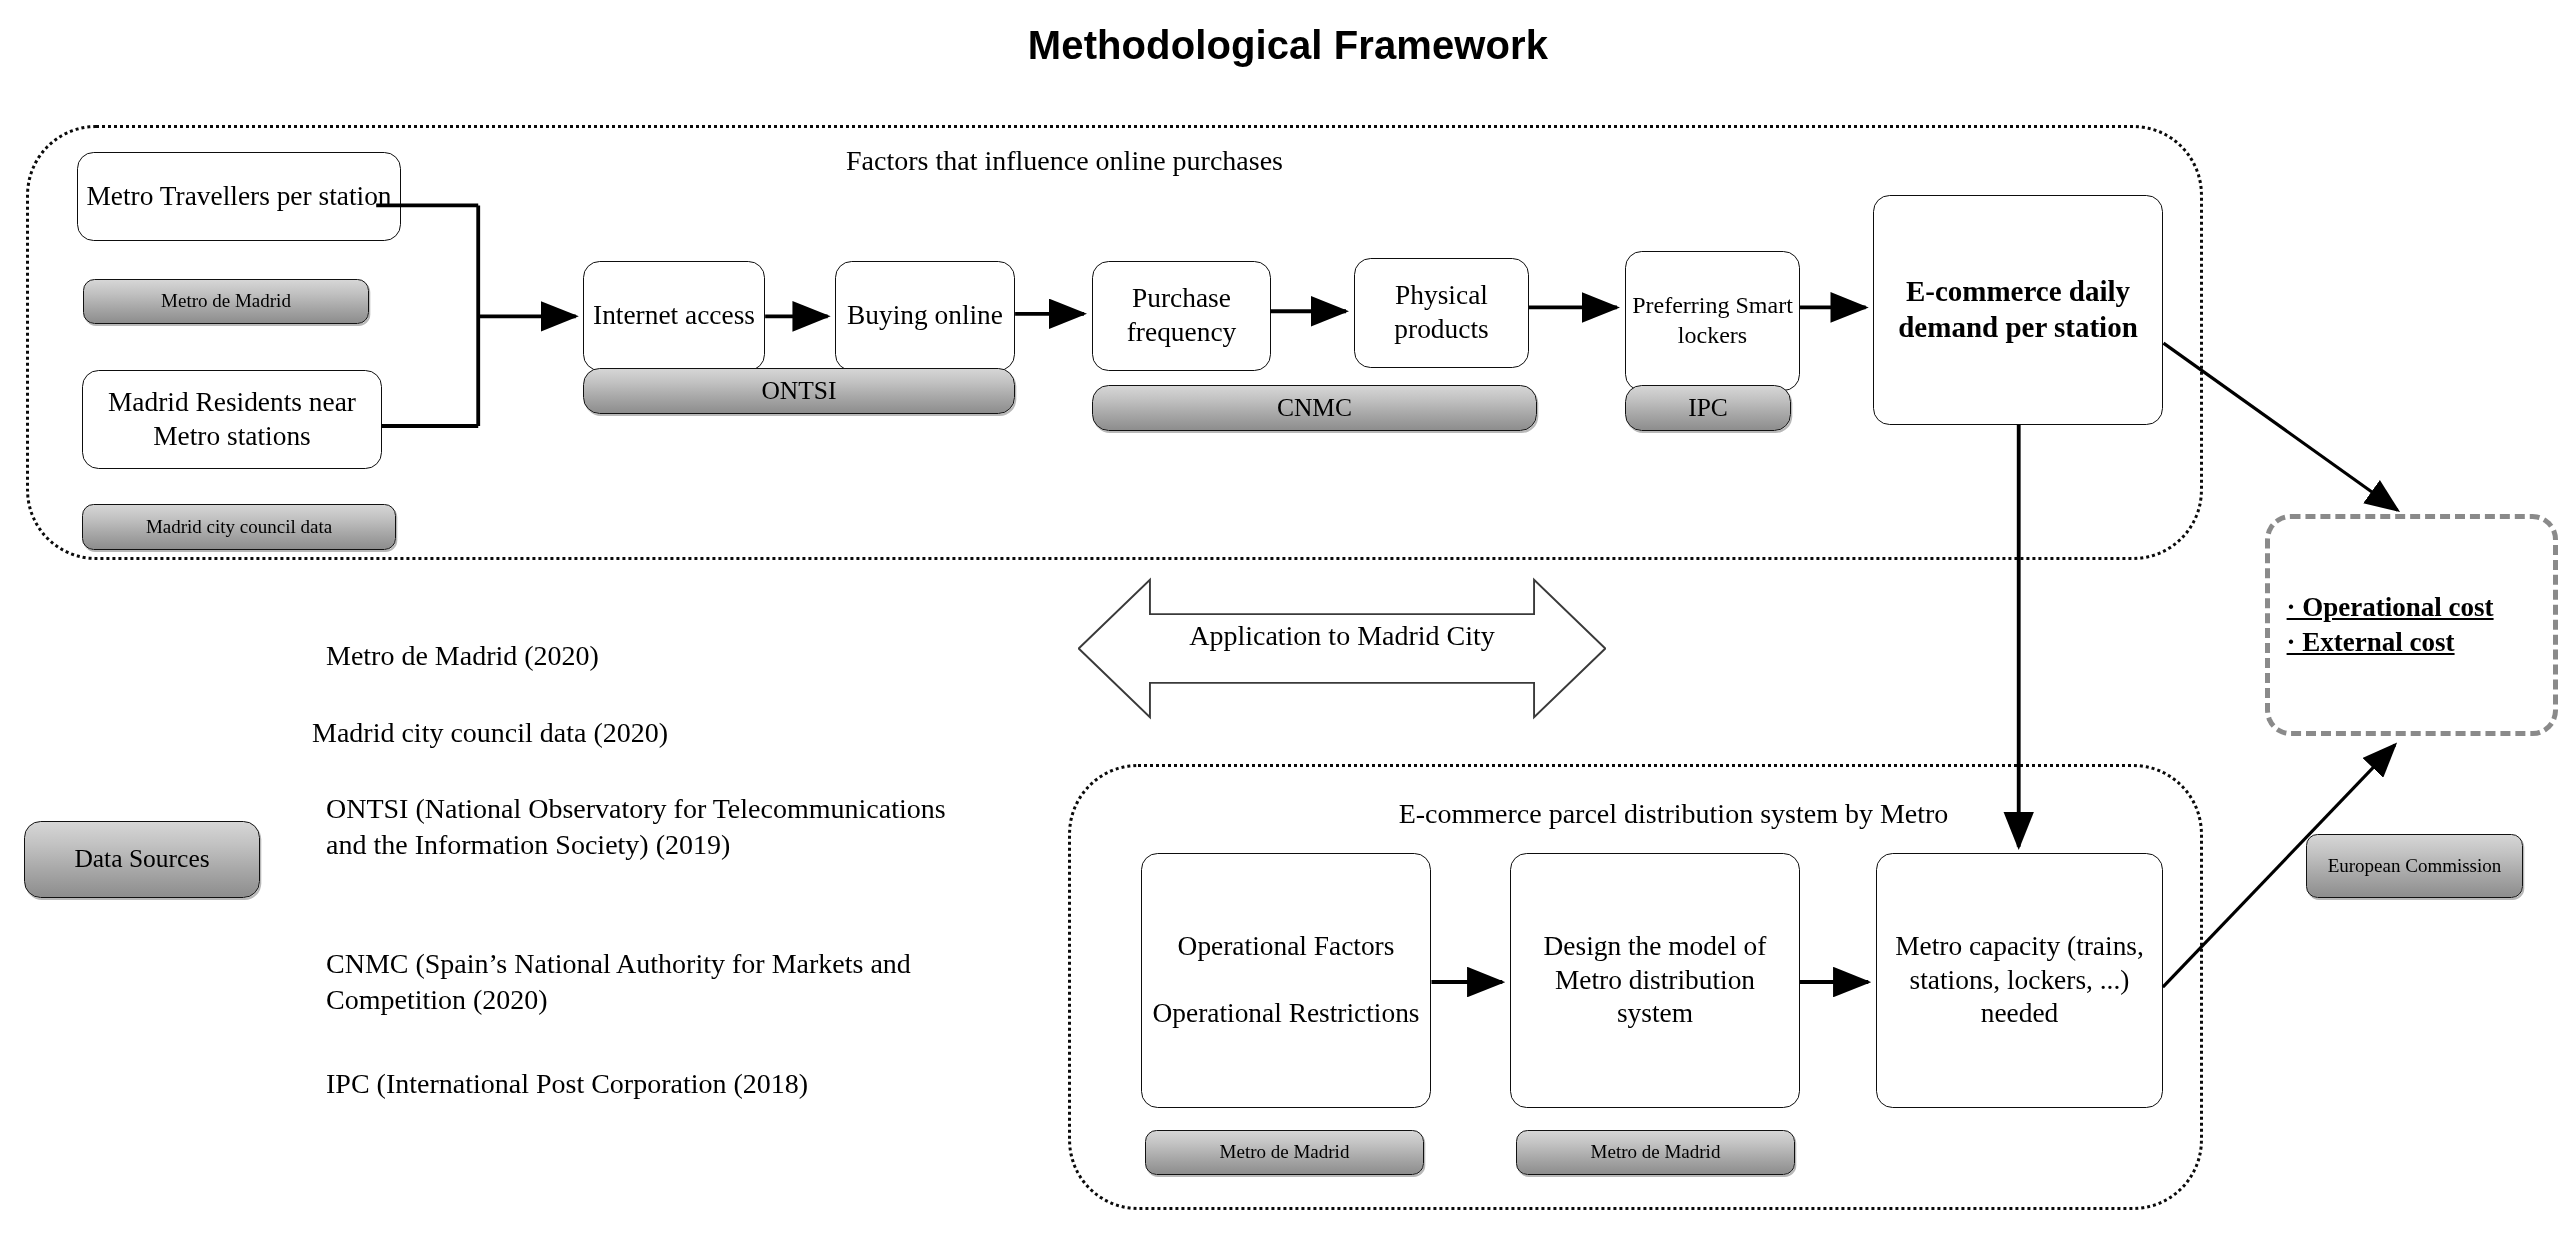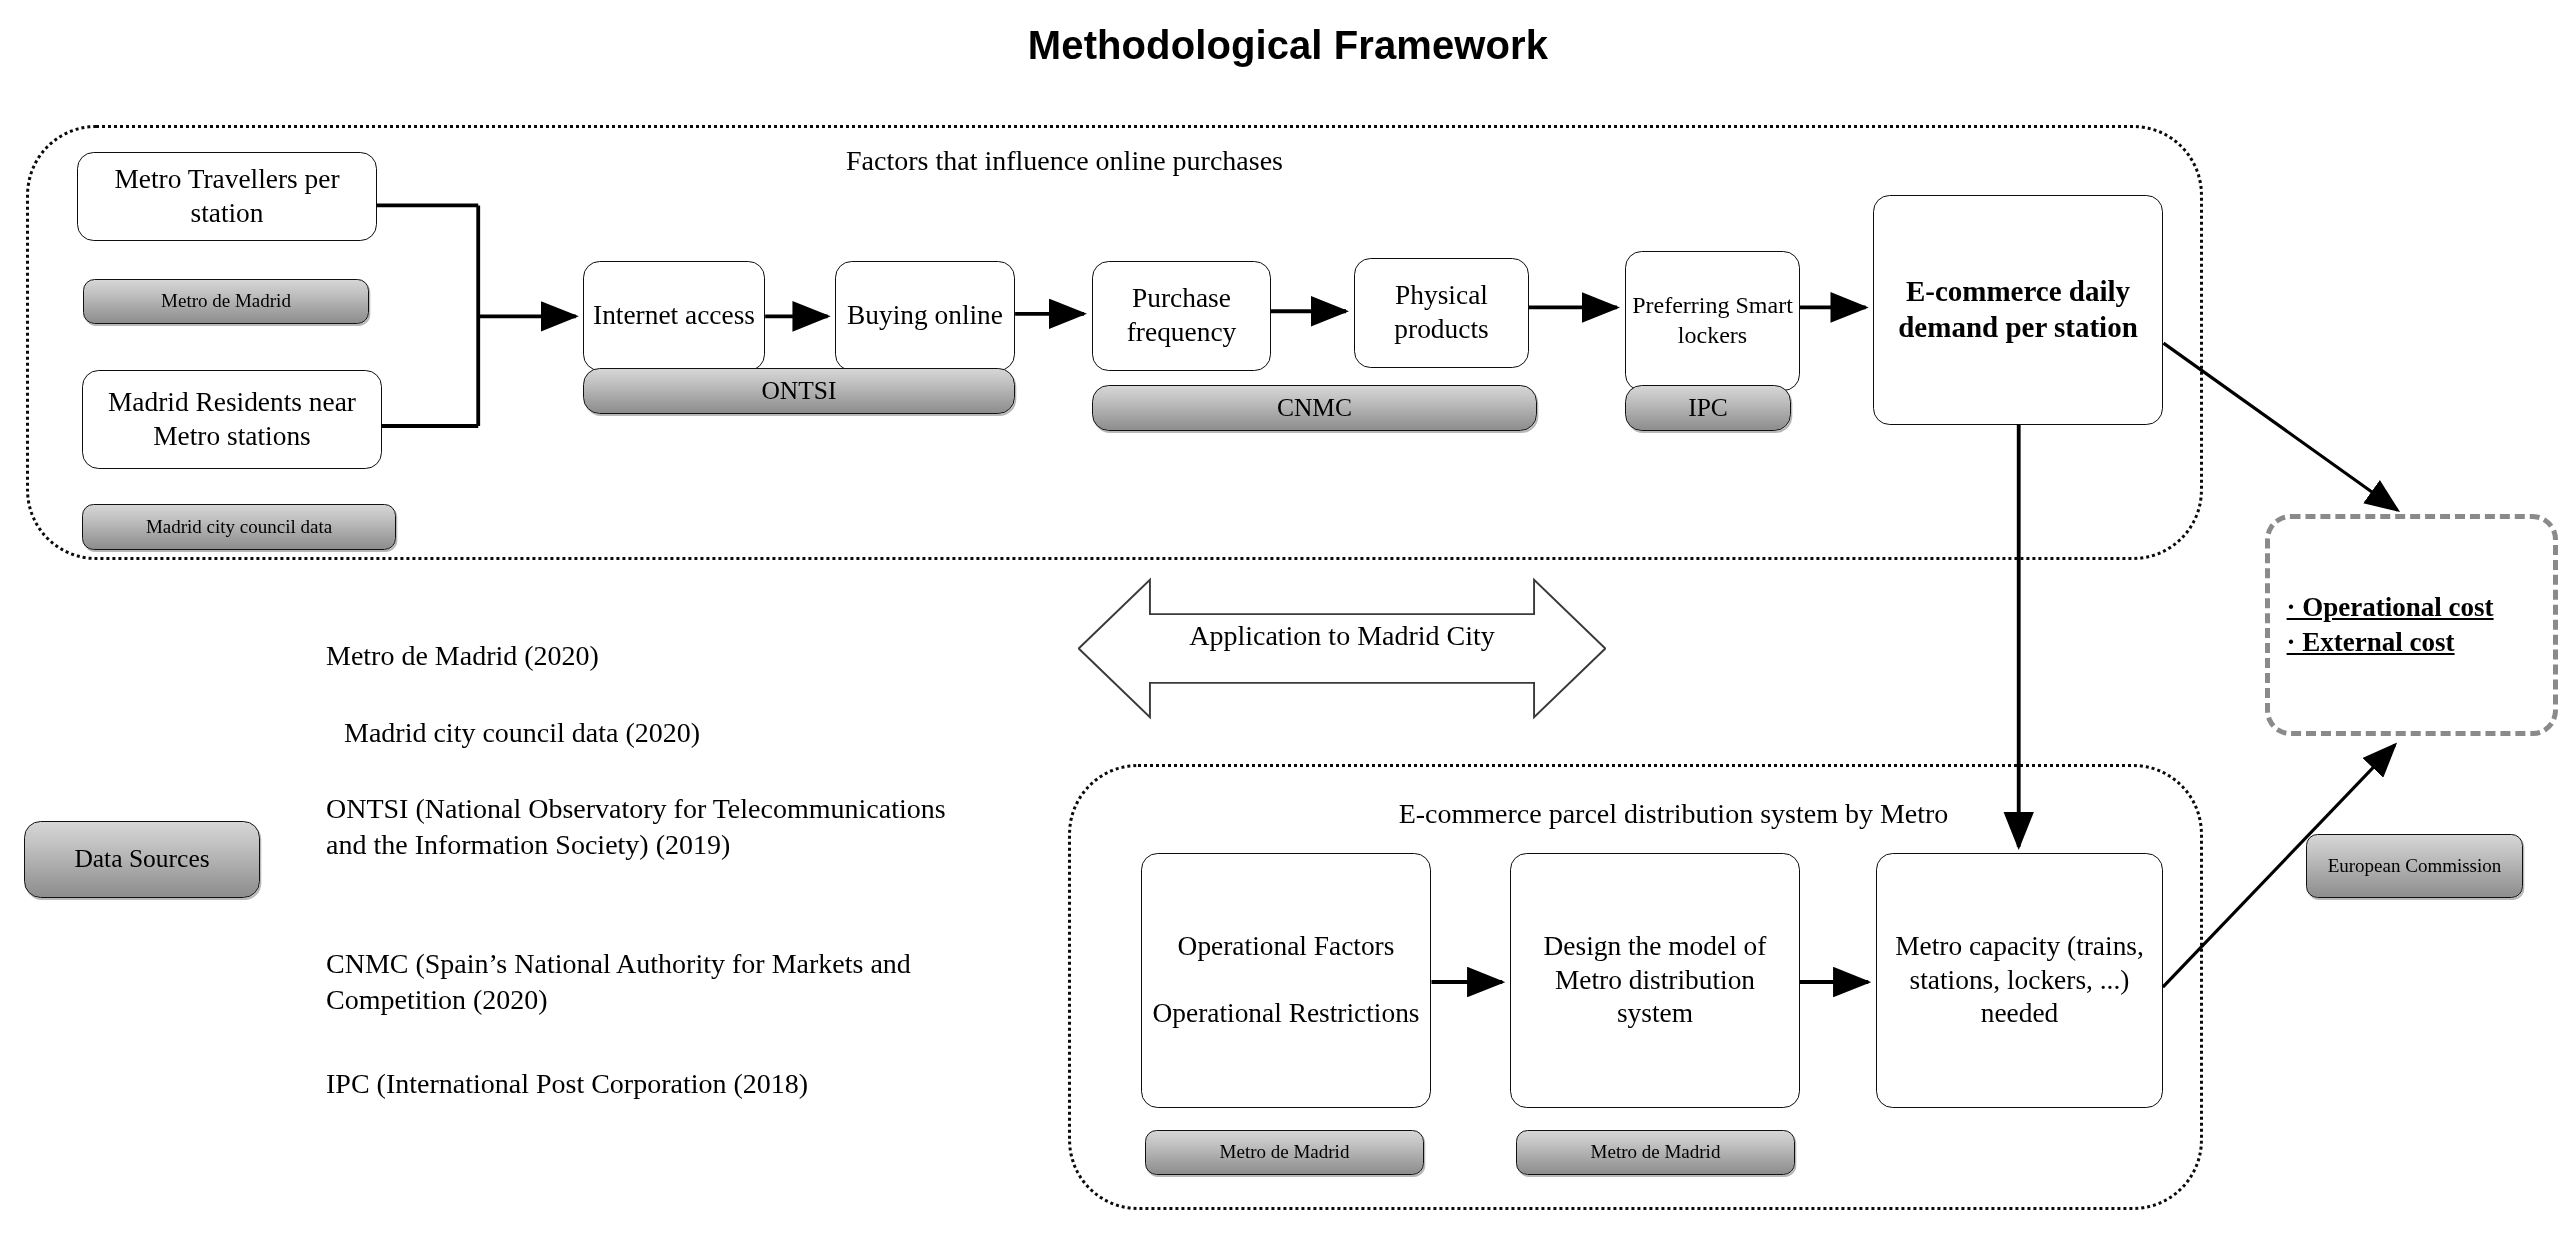--- a/index.html
+++ b/index.html
@@ -118,21 +118,21 @@
 <body>
 
 <div id="root">
 
   <div class="title">Methodological Framework</div>
 
   <div class="panel" style="left:25.5px; top:125px; width:2177px; height:435px;"></div>
 
   <div class="panel-label" style="left:650px; top:145px; width:829px;">Factors that influence online purchases</div>
 
-  <div class="box" style="left:77px; top:152px; width:300px; height:89px;">Metro Travellers per station</div>
+  <div class="box" style="left:77px; top:152px; width:324px; height:89px;">Metro Travellers per station</div>
   <div class="badge" style="left:83px; top:279px; width:286px; height:45px;">Metro de Madrid</div>
 
   <div class="box" style="left:82px; top:370px; width:300px; height:99px;">Madrid Residents near Metro stations</div>
   <div class="badge" style="left:82px; top:504px; width:314px; height:46px;">Madrid city council data</div>
 
   <div class="box" style="left:583px; top:261px; width:182px; height:110px;">Internet access</div>
   <div class="box" style="left:835px; top:261px; width:180px; height:110px;">Buying online</div>
   <div class="box" style="left:1092px; top:261px; width:179px; height:110px;">Purchase frequency</div>
   <div class="box" style="left:1354px; top:258px; width:175px; height:110px;">Physical products</div>
   <div class="box" style="left:1625px; top:251px; width:175px; height:140px; font-size:24px;">Preferring Smart lockers</div>
@@ -167,21 +167,21 @@
 
   <div class="dashbox" style="left:2265px; top:514px; width:293px; height:222px;">
     <div class="line">· Operational cost</div>
     <div class="line">· External cost</div>
   </div>
   <div class="badge" style="left:2306px; top:834px; width:217px; height:64px;">European Commission</div>
 
   <div class="badge big" style="left:24px; top:821px; width:236px; height:77px;">Data Sources</div>
 
   <div class="srcline" style="left:326px; top:638px; width:670px;">Metro de Madrid (2020)</div>
-  <div class="srcline" style="left:344px; top:715px; width:670px;">Madrid city council data (2020)</div>
+  <div class="srcline" style="left:312px; top:715px; width:670px;">Madrid city council data (2020)</div>
   <div class="srcline" style="left:326px; top:791px; width:644px;">ONTSI (National Observatory for Telecommunications and the Information Society) (2019)</div>
   <div class="srcline" style="left:326px; top:946px; width:644px;">CNMC (Spain’s National Authority for Markets and Competition (2020)</div>
   <div class="srcline" style="left:326px; top:1066px; width:670px;">IPC (International Post Corporation (2018)</div>
 
   <svg id="wires" viewBox="0 0 4040 1946">
     <defs>
       <marker id="ah" markerWidth="10" markerHeight="8" refX="9.2" refY="4" orient="auto" markerUnits="strokeWidth">
         <path d="M0,0 L10,4 L0,8 z" fill="#000"></path>
       </marker>
       <marker id="ahs" markerWidth="11" markerHeight="9" refX="10" refY="4.5" orient="auto" markerUnits="strokeWidth">

